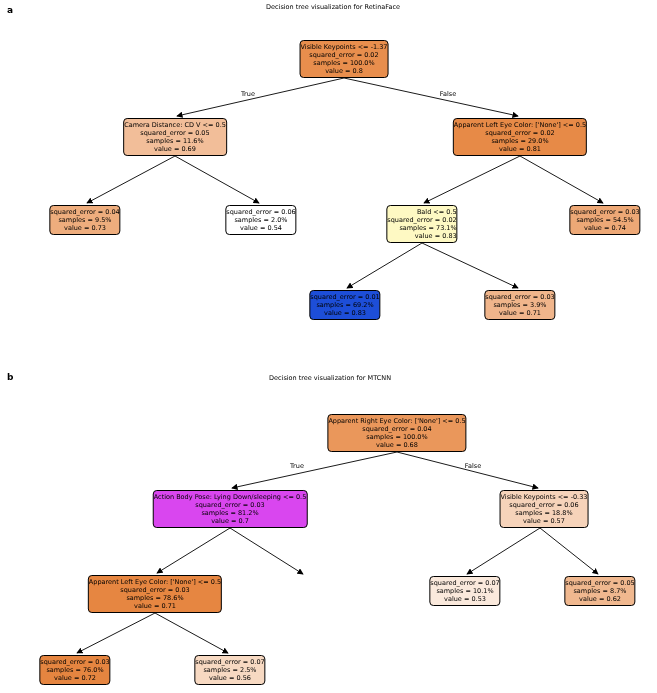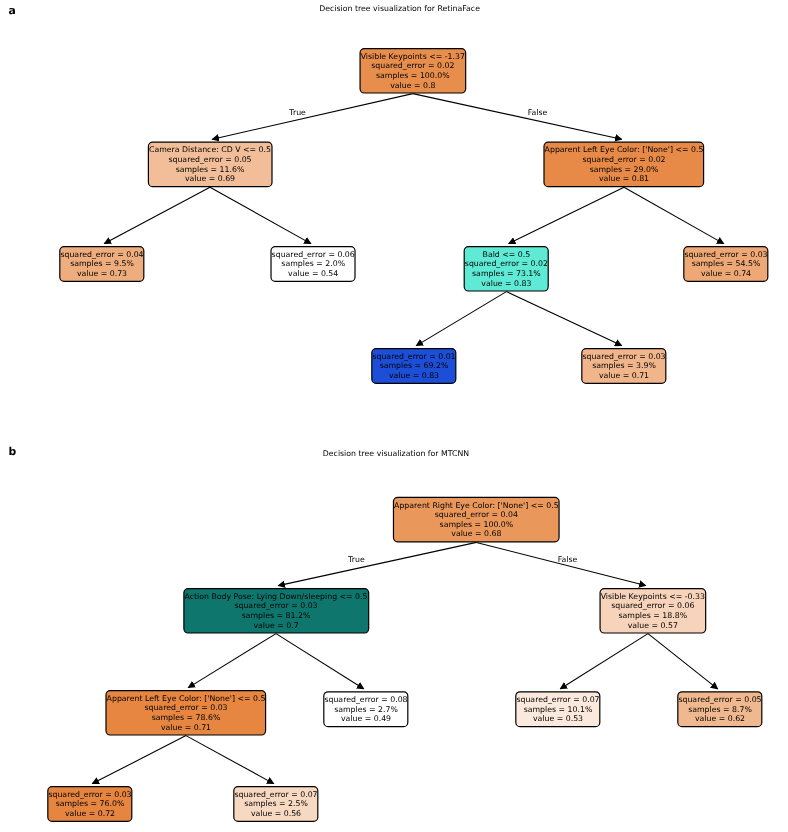--- a/index.html
+++ b/index.html
@@ -102,21 +102,21 @@
       <div>samples = 9.5%</div>
       <div>value = 0.73</div>
     </div>
 
     <div class="node" style="left: 261px; top: 205px; background: rgb(255, 255, 255);">
       <div>squared_error = 0.06</div>
       <div>samples = 2.0%</div>
       <div>value = 0.54</div>
     </div>
 
-    <div class="node" style="left: 422px; top: 205px; background: #5eead4;">
+    <div class="node" style="left: 422px; top: 205px; background: #fef9c3; text-align: right;">
       <div>Bald &lt;= 0.5</div>
       <div>squared_error = 0.02</div>
       <div>samples = 73.1%</div>
       <div>value = 0.83</div>
     </div>
 
     <div class="node" style="left: 605px; top: 205px; background: rgb(237, 168, 118);">
       <div>squared_error = 0.03</div>
       <div>samples = 54.5%</div>
       <div>value = 0.74</div>
@@ -142,46 +142,41 @@
     <div class="edge-label" style="left:297px; top:466px;">True</div>
     <div class="edge-label" style="left:473px; top:466px;">False</div>
 
     <div class="node" style="left: 397px; top: 414px; background: rgb(234, 151, 91);">
       <div>Apparent Right Eye Color: ['None'] &lt;= 0.5</div>
       <div>squared_error = 0.04</div>
       <div>samples = 100.0%</div>
       <div>value = 0.68</div>
     </div>
 
-    <div class="node" style="left: 230px; top: 490px; background: #0f766e;">
+    <div class="node" style="left: 230px; top: 490px; background: #d946ef;">
       <div>Action Body Pose: Lying Down/sleeping &lt;= 0.5</div>
       <div>squared_error = 0.03</div>
       <div>samples = 81.2%</div>
       <div>value = 0.7</div>
     </div>
 
     <div class="node" style="left: 544px; top: 490px; background: rgb(246, 211, 186);">
       <div>Visible Keypoints &lt;= -0.33</div>
       <div>squared_error = 0.06</div>
       <div>samples = 18.8%</div>
       <div>value = 0.57</div>
     </div>
 
     <div class="node" style="left: 155px; top: 575px; background: rgb(230, 134, 65);">
       <div>Apparent Left Eye Color: ['None'] &lt;= 0.5</div>
       <div>squared_error = 0.03</div>
       <div>samples = 78.6%</div>
       <div>value = 0.71</div>
     </div>
 
-    <div class="node" style="left: 305px; top: 576px; background: rgb(255, 255, 255);">
-      <div>squared_error = 0.08</div>
-      <div>samples = 2.7%</div>
-      <div>value = 0.49</div>
-    </div>
 
     <div class="node" style="left: 465px; top: 576px; background: rgb(250, 233, 220);">
       <div>squared_error = 0.07</div>
       <div>samples = 10.1%</div>
       <div>value = 0.53</div>
     </div>
 
     <div class="node" style="left: 600px; top: 576px; background: rgb(240, 184, 143);">
       <div>squared_error = 0.05</div>
       <div>samples = 8.7%</div>

